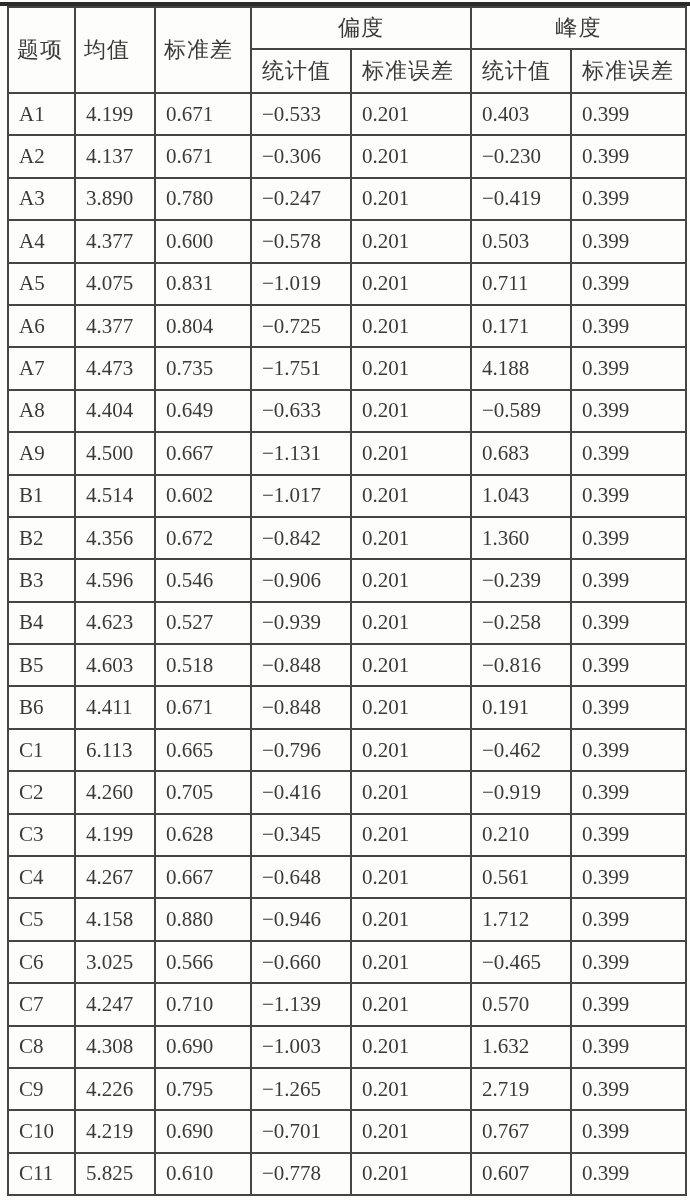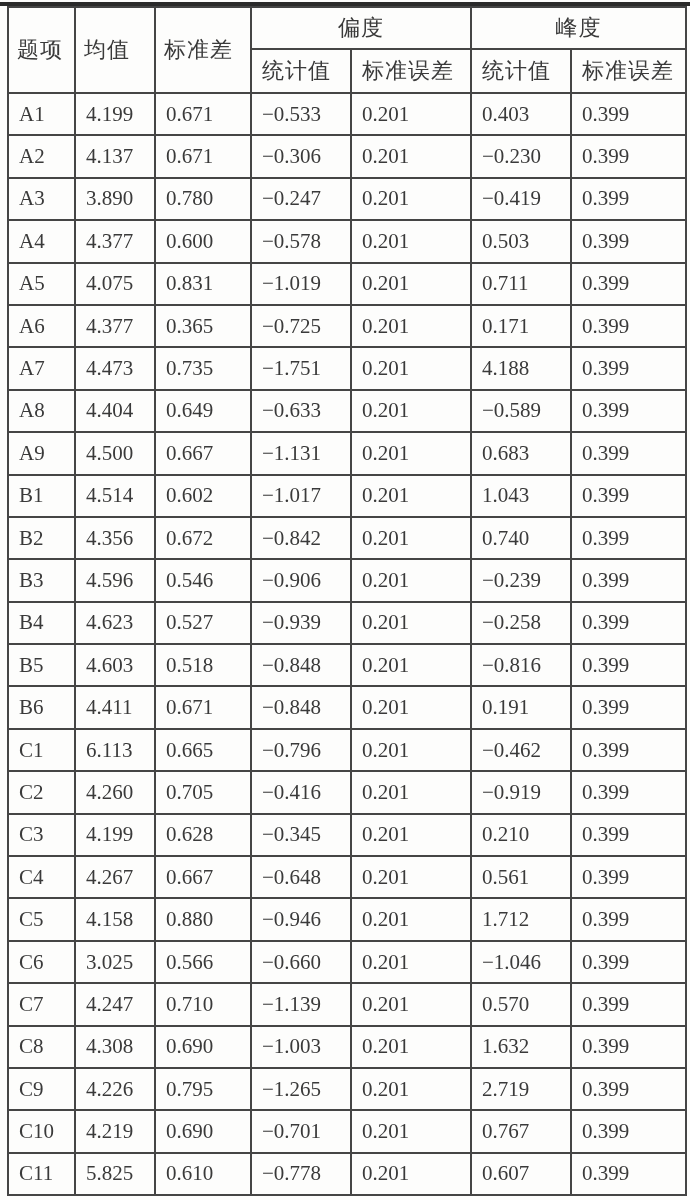--- a/index.html
+++ b/index.html
@@ -136,21 +136,21 @@
           <td>4.075</td>
           <td>0.831</td>
           <td>−1.019</td>
           <td>0.201</td>
           <td>0.711</td>
           <td>0.399</td>
         </tr>
         <tr>
           <td>A6</td>
           <td>4.377</td>
-          <td>0.365</td>
+          <td>0.804</td>
           <td>−0.725</td>
           <td>0.201</td>
           <td>0.171</td>
           <td>0.399</td>
         </tr>
         <tr>
           <td>A7</td>
           <td>4.473</td>
           <td>0.735</td>
           <td>−1.751</td>
@@ -184,21 +184,21 @@
           <td>0.201</td>
           <td>1.043</td>
           <td>0.399</td>
         </tr>
         <tr>
           <td>B2</td>
           <td>4.356</td>
           <td>0.672</td>
           <td>−0.842</td>
           <td>0.201</td>
-          <td>0.740</td>
+          <td>1.360</td>
           <td>0.399</td>
         </tr>
         <tr>
           <td>B3</td>
           <td>4.596</td>
           <td>0.546</td>
           <td>−0.906</td>
           <td>0.201</td>
           <td>−0.239</td>
           <td>0.399</td>
@@ -274,21 +274,21 @@
           <td>0.201</td>
           <td>1.712</td>
           <td>0.399</td>
         </tr>
         <tr>
           <td>C6</td>
           <td>3.025</td>
           <td>0.566</td>
           <td>−0.660</td>
           <td>0.201</td>
-          <td>−1.046</td>
+          <td>−0.465</td>
           <td>0.399</td>
         </tr>
         <tr>
           <td>C7</td>
           <td>4.247</td>
           <td>0.710</td>
           <td>−1.139</td>
           <td>0.201</td>
           <td>0.570</td>
           <td>0.399</td>

